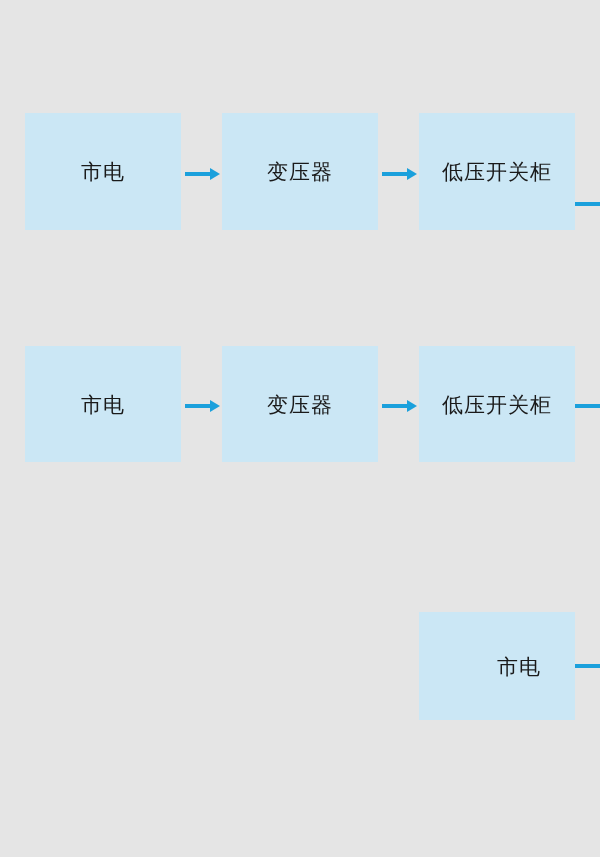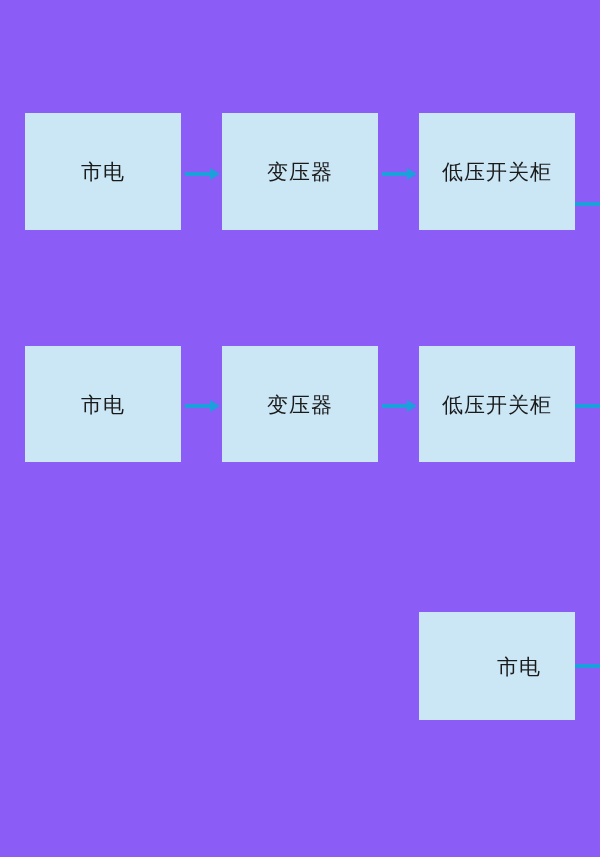--- a/index.html
+++ b/index.html
@@ -11,21 +11,21 @@
     width: 600px;
     height: 857px;
     background: #ffffff;
     font-family: "Liberation Sans", "DejaVu Sans", sans-serif;
     overflow: hidden;
   }
   #canvas {
     position: relative;
     width: 600px;
     height: 857px;
-    background: #8b5cf6;
+    background: #e5e5e5;
   }
 
   
   .node {
     position: absolute;
     box-sizing: border-box;
     background: #cbe7f5;
     display: flex;
     align-items: center;
     justify-content: center;

